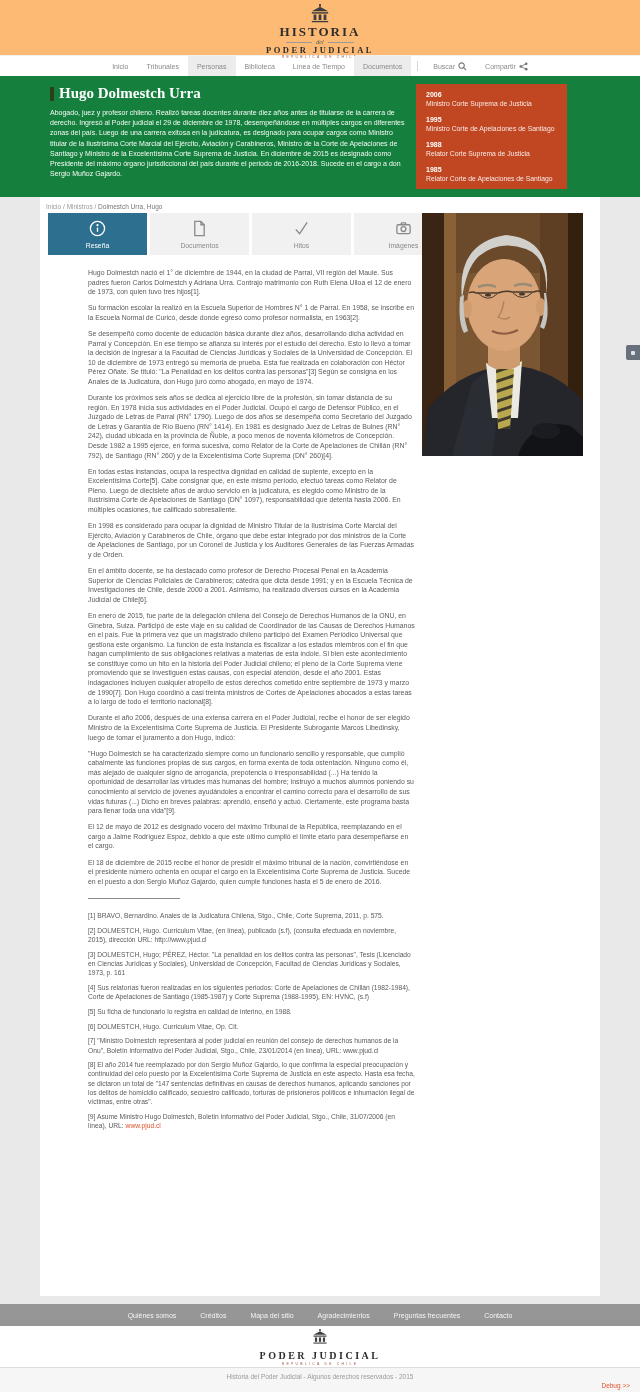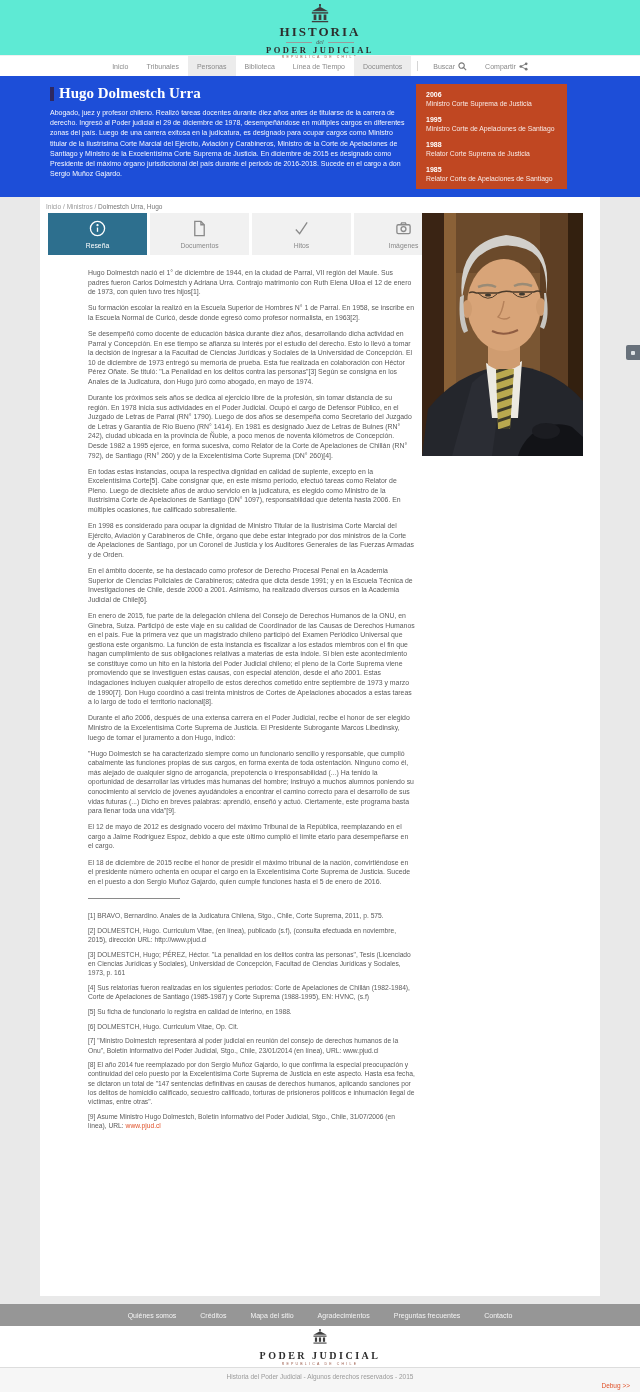--- a/index.html
+++ b/index.html
@@ -6,39 +6,39 @@
   html,body { width:640px; height:1392px; }
   body {
     font-family:"Liberation Sans", sans-serif;
     background:#e9e9e9;
     position:relative;
     overflow:hidden;
     width:640px; height:1392px;
   }
 
   
-  .site-header { background:#5eead4; height:55px; text-align:center; padding-top:4px; }
+  .site-header { background:#fdba74; height:55px; text-align:center; padding-top:4px; }
   .logo-block { display:inline-block; line-height:1; }
   .logo-icon svg { display:block; margin:0 auto 1px; }
   .logo-title { font-family:"Liberation Serif",serif; font-size:13px; font-weight:bold; letter-spacing:2px; color:#2d2d2d; }
   .logo-mid { display:flex; align-items:center; gap:4px; justify-content:center; margin:1px 0; }
   .logo-mid .rule { width:26px; height:1px; background:#9a9a9a; }
   .logo-mid .del { font-family:"Liberation Serif",serif; font-style:italic; font-size:6px; color:#555; }
   .logo-sub { font-family:"Liberation Serif",serif; font-size:8.5px; font-weight:bold; letter-spacing:2.5px; color:#2d2d2d; margin-top:1px; }
   .logo-tag { font-size:3.5px; letter-spacing:2.2px; color:#9b5b4a; margin-top:1px; }
 
   
   .main-nav { background:#fff; border-top:1px solid #f0f0f0; height:21px; display:flex; align-items:stretch; justify-content:center; }
   .nav-item { font-size:7px; color:#8a8a8a; display:flex; align-items:center; padding:0 9px; cursor:pointer; }
   .nav-item.hl { background:#ececec; }
   .nav-sep { width:1px; background:#d5d5d5; margin:5px 6px; }
   .nav-icon { margin-left:3px; display:flex; align-items:center; }
 
   
-  .hero { background:#1d4ed8; height:121px; position:relative; }
+  .hero { background:#15803d; height:121px; position:relative; }
   .hero-left { position:absolute; left:50px; top:9px; width:360px; }
   .hero-title-row { display:flex; align-items:center; gap:5px; margin-bottom:6px; }
   .hero-accent { width:4px; height:14px; background:rgba(60,10,0,0.55); }
   .hero-title { font-family:"Liberation Serif","DejaVu Serif",serif; font-size:15px; font-weight:bold; color:#fff; }
   .hero-summary { font-size:7px; line-height:10.2px; color:rgba(255,255,255,0.96); }
   .hero-panel { position:absolute; left:416px; top:8px; width:151px; height:105px; background:#c04722; padding:6px 10px 0; }
   .tl-entry { margin-bottom:7px; }
   .tl-year { font-size:7px; font-weight:bold; color:#ffffff; line-height:9px; }
   .tl-role { font-size:6.8px; color:rgba(255,255,255,0.88); line-height:9px; }
 

